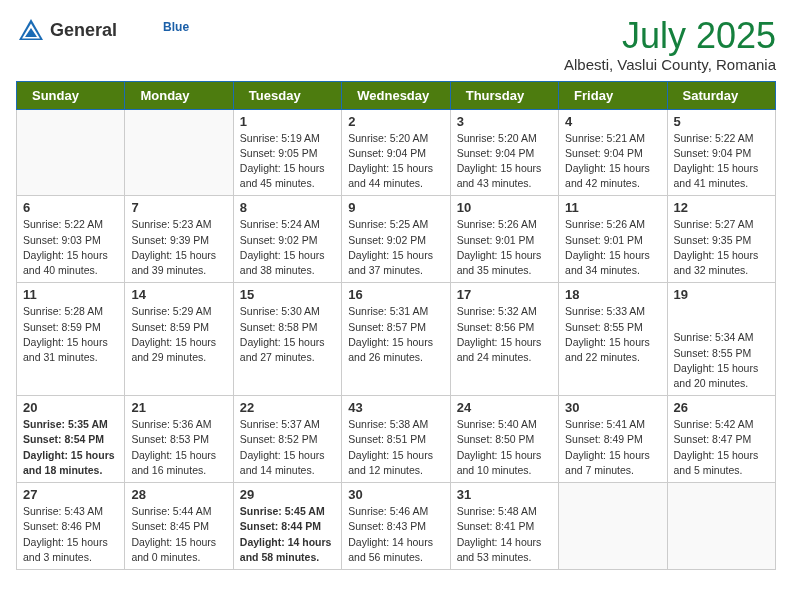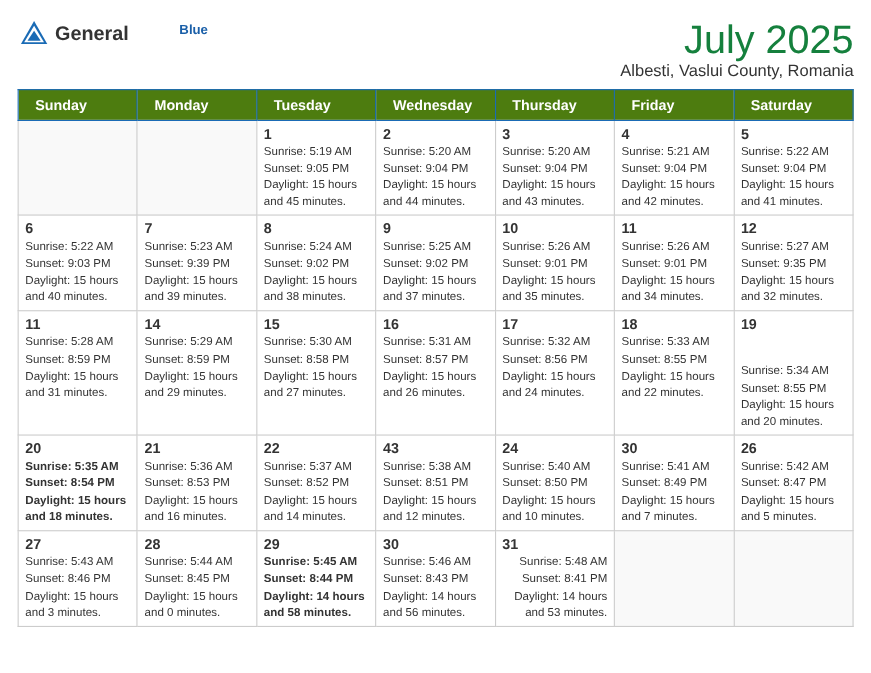--- a/index.html
+++ b/index.html
@@ -313,21 +313,21 @@
 Daylight: 14 hours and 58 minutes.</div>
         </td>
         <td>
           <span class="day-num">30</span>
           <div class="day-info" style="white-space: pre-line;">Sunrise: 5:46 AM
 Sunset: 8:43 PM
 Daylight: 14 hours and 56 minutes.</div>
         </td>
         <td>
           <span class="day-num">31</span>
-          <div class="day-info" style="white-space: pre-line; text-align: right;">Sunrise: 5:48 AM
+          <div class="day-info" style="white-space: pre-line;">Sunrise: 5:48 AM
 Sunset: 8:41 PM
 Daylight: 14 hours and 53 minutes.</div>
         </td>
         <td class="empty"></td>
         <td class="empty"></td>
       </tr>
     </tbody>
 </table>
 
 </body></html>

